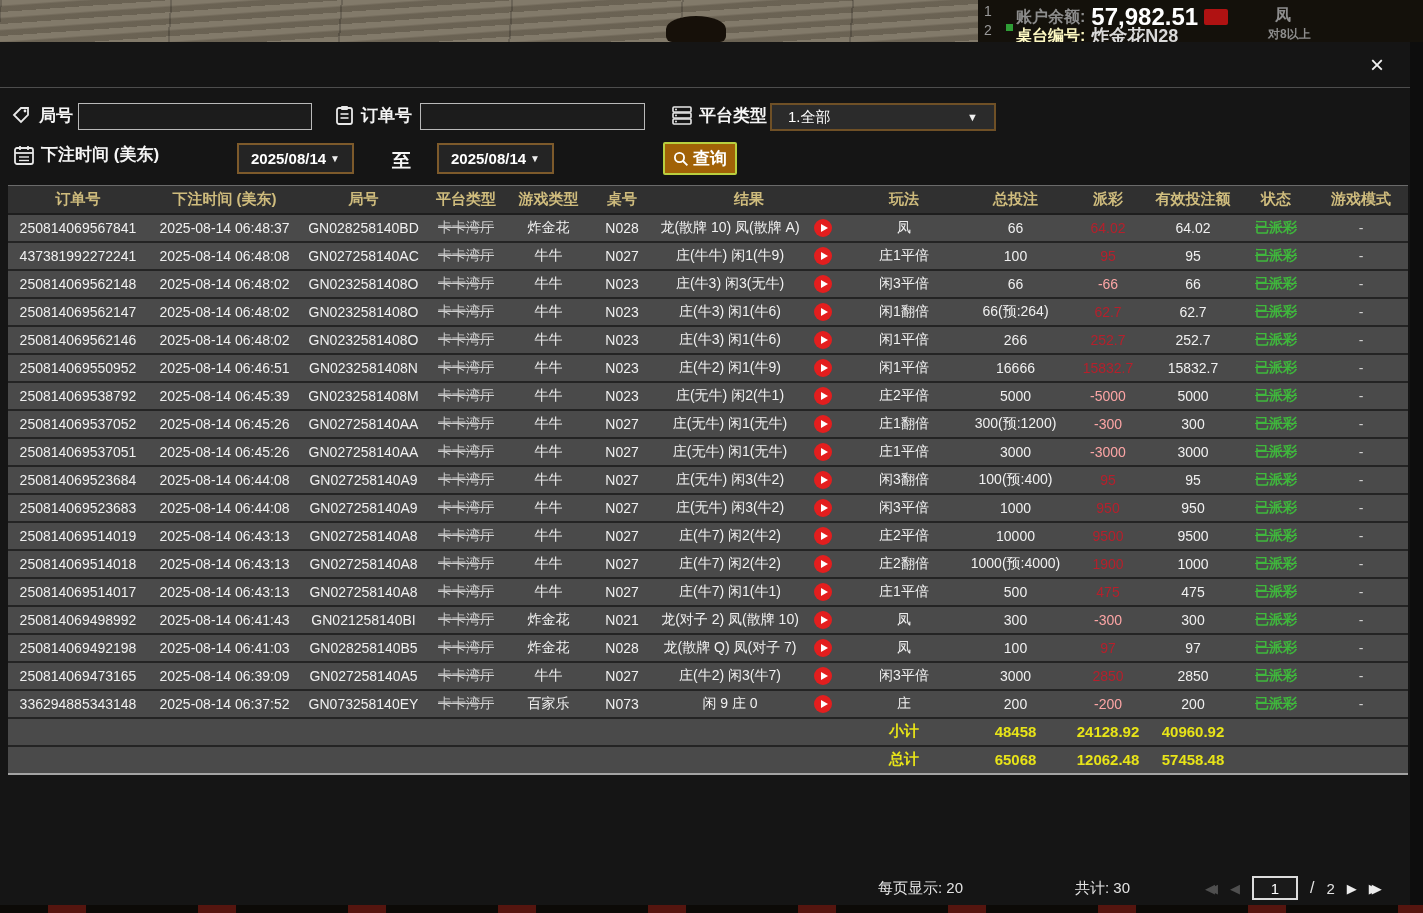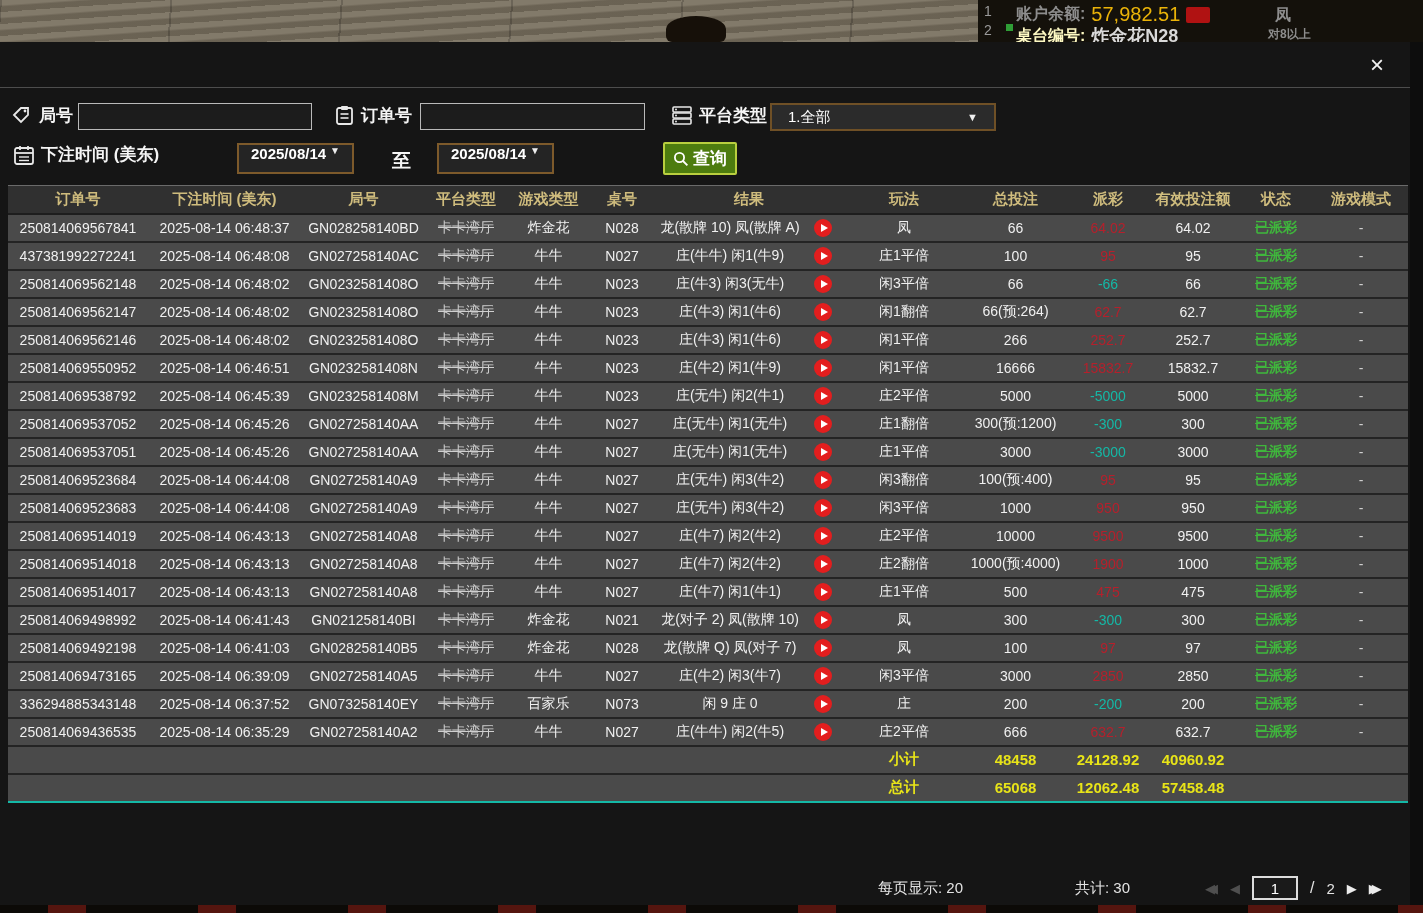--- a/index.html
+++ b/index.html
@@ -14,21 +14,21 @@
       repeating-linear-gradient(176deg, rgba(255,255,255,.07) 0 5px, rgba(0,0,0,.12) 7px 12px),
       #79705f; }
   .dealer-head { position:absolute; left:666px; top:16px; width:60px; height:26px;
     background:#161009; border-radius:50% 50% 6px 6px; }
   .bg-top-right { position:absolute; left:978px; top:0; width:445px; height:42px;
     background:#14110b; color:#8d8d8d; }
   .rank-col { position:absolute; left:6px; top:2px; font-size:14px; color:#9a9a9a; line-height:19px; }
   .green-dot { position:absolute; left:28px; top:24px; width:7px; height:7px; background:#2f9e36; }
   .bal-row { position:absolute; left:38px; top:3px; display:flex; align-items:center; gap:6px; }
   .bal-label { font-size:16px; font-weight:bold; color:#8d8d8d; }
-  .bal-value { font-size:20px; font-weight:normal; color:#eab308; }
+  .bal-value { font-size:24px; font-weight:bold; color:#ffffff; }
   .red-flag { width:24px; height:16px; background:#b01212; border-radius:2px; }
   .tbl-row { position:absolute; left:38px; top:24px; display:flex; align-items:center; gap:6px; }
   .tbl-label { font-size:16px; font-weight:bold; color:#fef9c3; }
   .tbl-value { font-size:18px; font-weight:bold; color:#d9d9d9; }
   .side-a { position:absolute; left:297px; top:5px; font-size:16px; font-weight:bold; color:#8d8d8d; }
   .side-b { position:absolute; left:290px; top:26px; font-size:12px; font-weight:bold; color:#8d8d8d; }
   .bg-bottom { position:absolute; left:0; bottom:0; width:1423px; height:8px;
     background:
       repeating-linear-gradient(90deg, rgba(0,0,0,0) 0 48px, #55150f 48px 86px, rgba(0,0,0,0) 86px 150px),
       #0c0a07; }
@@ -45,49 +45,49 @@
   .flabel { font-size:17px; font-weight:bold; color:#f5f5f5; }
   .f-item { position:absolute; display:flex; align-items:center; gap:7px; }
   .ico { display:inline-block; }
   .txt-input { width:234px; height:27px; background:#1c1c1c; border:1px solid #b9b9b9;
     color:#fff; font-size:14px; padding:0 6px; }
   .sel-box { width:226px; height:28px; background:#2b2b2b; border:2px solid #6f5026; color:#fff;
     font-size:15px; display:flex; align-items:center; justify-content:space-between;
     padding:0 16px; cursor:pointer; }
   .sel-arrow { font-size:11px; color:#eee; }
   .date-btn { width:117px; height:31px; background:#242424; border:2px solid #7d5a2b;
-    color:#fff; font-size:15px; font-weight:bold; display:flex; align-items:flex-start;
+    color:#fff; font-size:15px; font-weight:bold; display:flex; align-items:center;
     justify-content:center; gap:4px; cursor:pointer; }
   .date-btn .sel-arrow { font-size:10px; }
   .to-label { font-size:19px; font-weight:bold; color:#f5f5f5; }
-  .query-btn { width:74px; height:33px; background:#4d7c0f; border:2px solid #b9cf3f;
+  .query-btn { width:74px; height:33px; background:#a16207; border:2px solid #b9cf3f;
     color:#fff; font-size:17px; font-weight:bold; display:flex; align-items:center;
     justify-content:center; gap:4px; cursor:pointer; border-radius:2px; }
 
   
   .table-wrap { position:absolute; left:8px; top:143px; width:1400px; }
   table { width:1400px; border-collapse:collapse; table-layout:fixed; }
   thead th { height:28px; background:#303030; color:#cfbc7d; font-size:15px; font-weight:bold;
     border-top:1px solid #6a6a6a; border-bottom:2px solid #1d1d1d; text-align:center; }
   tbody td { height:28px; background:#4a4a4a; color:#f0f0f0; font-size:14px; text-align:center;
     border-bottom:2px solid #242424; white-space:nowrap; overflow:hidden; }
   td.dim { color:#cfcfcf; }
   td.strike { text-decoration:line-through; text-decoration-thickness:1px; }
   td.pos { color:#b5202c; }
-  td.neg { color:#14b8a6; }
+  td.neg { color:#fca5a5; }
   td.status { color:#3fb63c; font-weight:bold; }
   td.result-cell { position:relative; padding-right:38px; }
   .play-icon { position:absolute; right:13px; top:50%; margin-top:-9px; width:18px; height:18px;
     border-radius:50%; background:#e31e1e; display:flex; align-items:center; justify-content:center;
     cursor:pointer; }
   .play-icon::after { content:""; display:block; border-left:7px solid #fff;
     border-top:4px solid transparent; border-bottom:4px solid transparent; margin-left:2px; }
   tfoot td { height:28px; background:#4a4a4a; color:#e8e418; font-size:15px; font-weight:bold;
     text-align:center; border-bottom:2px solid #242424; }
-  tfoot tr:last-child td { border-bottom:2px solid #14b8a6; }
+  tfoot tr:last-child td { border-bottom:2px solid #a3a3a3; }
 
   
   .pagination { position:absolute; left:0; top:832px; width:1410px; height:30px; color:#e3e3e3;
     font-size:15px; }
   .pp { position:absolute; left:878px; top:5px; }
   .tot { position:absolute; left:1075px; top:5px; }
   .pager { position:absolute; left:1205px; top:2px; display:flex; align-items:center; gap:12px; }
   .pg-ico { font-size:13px; cursor:pointer; }
   .pg-ico.dbl { letter-spacing:-7px; padding-right:7px; }
   .pg-disabled { color:#4f4f4f; }
@@ -508,35 +508,20 @@
               <td>百家乐</td>
               <td>N073</td>
               <td class="result-cell"><span>闲 9 庄 0</span><span class="play-icon"></span></td>
               <td>庄</td>
               <td>200</td>
               <td class="neg">-200</td>
               <td>200</td>
               <td class="status strike">已派彩</td>
               <td class="dim">-</td>
             </tr>
-            <tr>
-              <td>250814069436535</td>
-              <td>2025-08-14 06:35:29</td>
-              <td>GN027258140A2</td>
-              <td class="dim strike">卡卡湾厅</td>
-              <td>牛牛</td>
-              <td>N027</td>
-              <td class="result-cell"><span>庄(牛牛) 闲2(牛5)</span><span class="play-icon"></span></td>
-              <td>庄2平倍</td>
-              <td>666</td>
-              <td class="pos">632.7</td>
-              <td>632.7</td>
-              <td class="status strike">已派彩</td>
-              <td class="dim">-</td>
-            </tr>
           </tbody>
         <tfoot>
           <tr>
             <td colspan="7"></td>
             <td>小计</td>
             <td>48458</td>
             <td>24128.92</td>
             <td>40960.92</td>
             <td colspan="2"></td>
           </tr>

